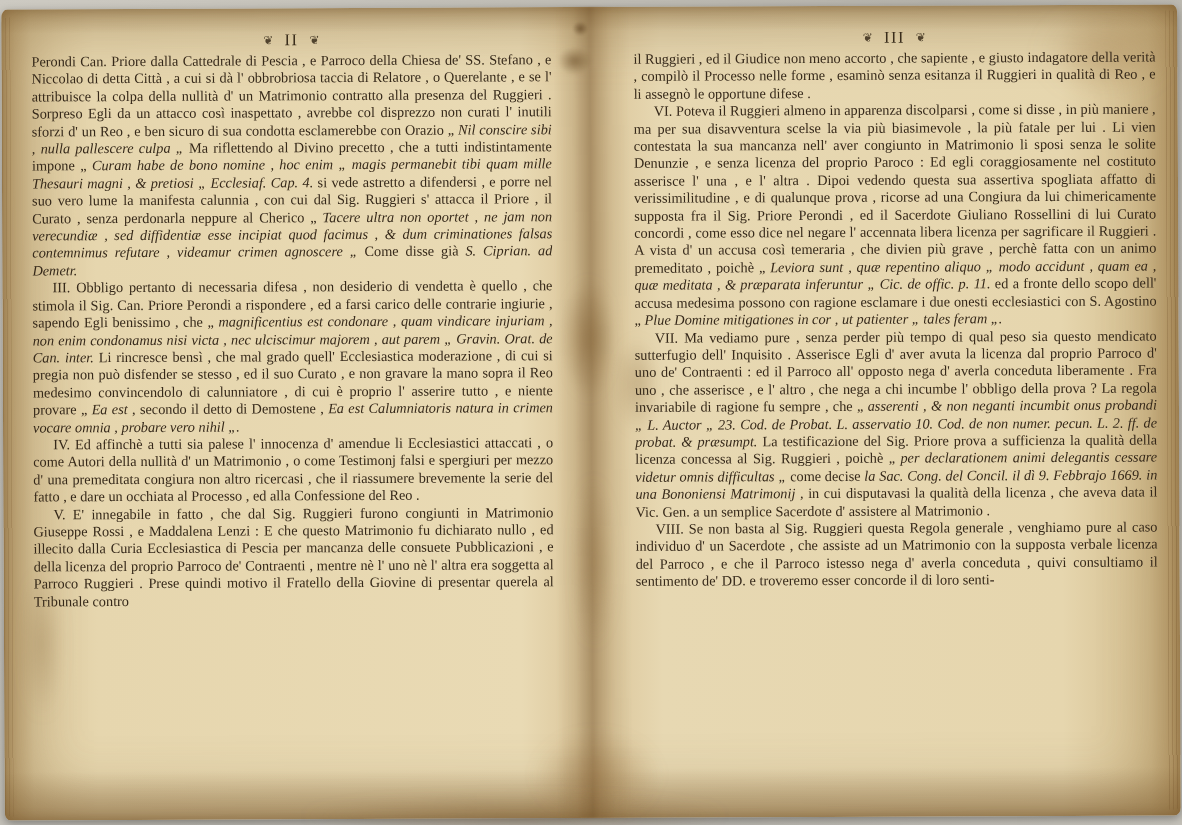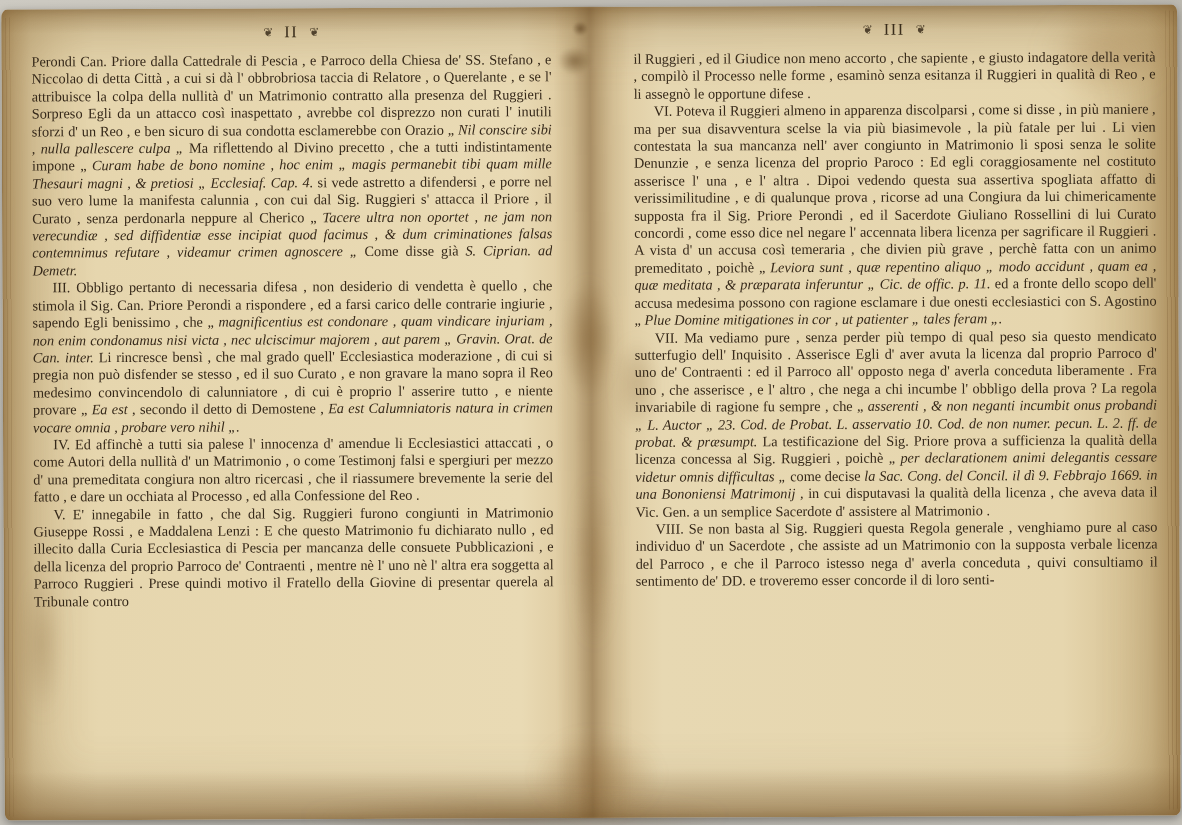--- a/index.html
+++ b/index.html
@@ -45,21 +45,21 @@
   .s5{left:532px;top:728px;width:120px;height:80px;background:radial-gradient(ellipse,rgba(136,98,50,.40),rgba(136,98,50,0) 72%);filter:blur(9px);}
   .s6{left:1040px;top:4px;width:130px;height:86px;background:radial-gradient(ellipse,rgba(148,108,58,.35),rgba(148,108,58,0) 72%);filter:blur(11px);}
   .s7{left:612px;top:330px;width:44px;height:96px;background:radial-gradient(ellipse,rgba(124,90,44,.30),rgba(124,90,44,0) 72%);filter:blur(7px);}
   .s8{left:18px;top:560px;width:40px;height:150px;background:radial-gradient(ellipse,rgba(124,90,44,.28),rgba(124,90,44,0) 72%);filter:blur(8px);}
   .s9{left:300px;top:788px;width:420px;height:40px;background:radial-gradient(ellipse,rgba(120,86,42,.30),rgba(120,86,42,0) 75%);filter:blur(7px);}
 
   .page{position:absolute;top:14px;bottom:16px;}
   .page-left{left:30px;width:520px;}
   .page-right{left:632px;width:522px;}
   .page-header{height:24px;text-align:center;color:#3a2d1b;}
-  .page-number{font-size:16.5px;letter-spacing:1.5px;display:inline-block;margin:0 7px;vertical-align:middle;font-variant:small-caps;}
+  .page-number{font-size:16.5px;letter-spacing:1.5px;display:inline-block;margin:8px 7px;vertical-align:middle;font-variant:small-caps;}
   .fleuron{font-size:12px;vertical-align:middle;opacity:.85;display:inline-block;}
   .page-text{
     position:absolute;top:30px;bottom:0;left:0;right:0;overflow:hidden;
     font-size:14.3px;line-height:17.4px;color:#36291a;text-align:justify;
   }
   .page-text p{margin:0;text-indent:20px;}
   .page-text p.noindent{text-indent:0;}
   .page-text .it{font-style:italic;}
 </style>
 </head>

